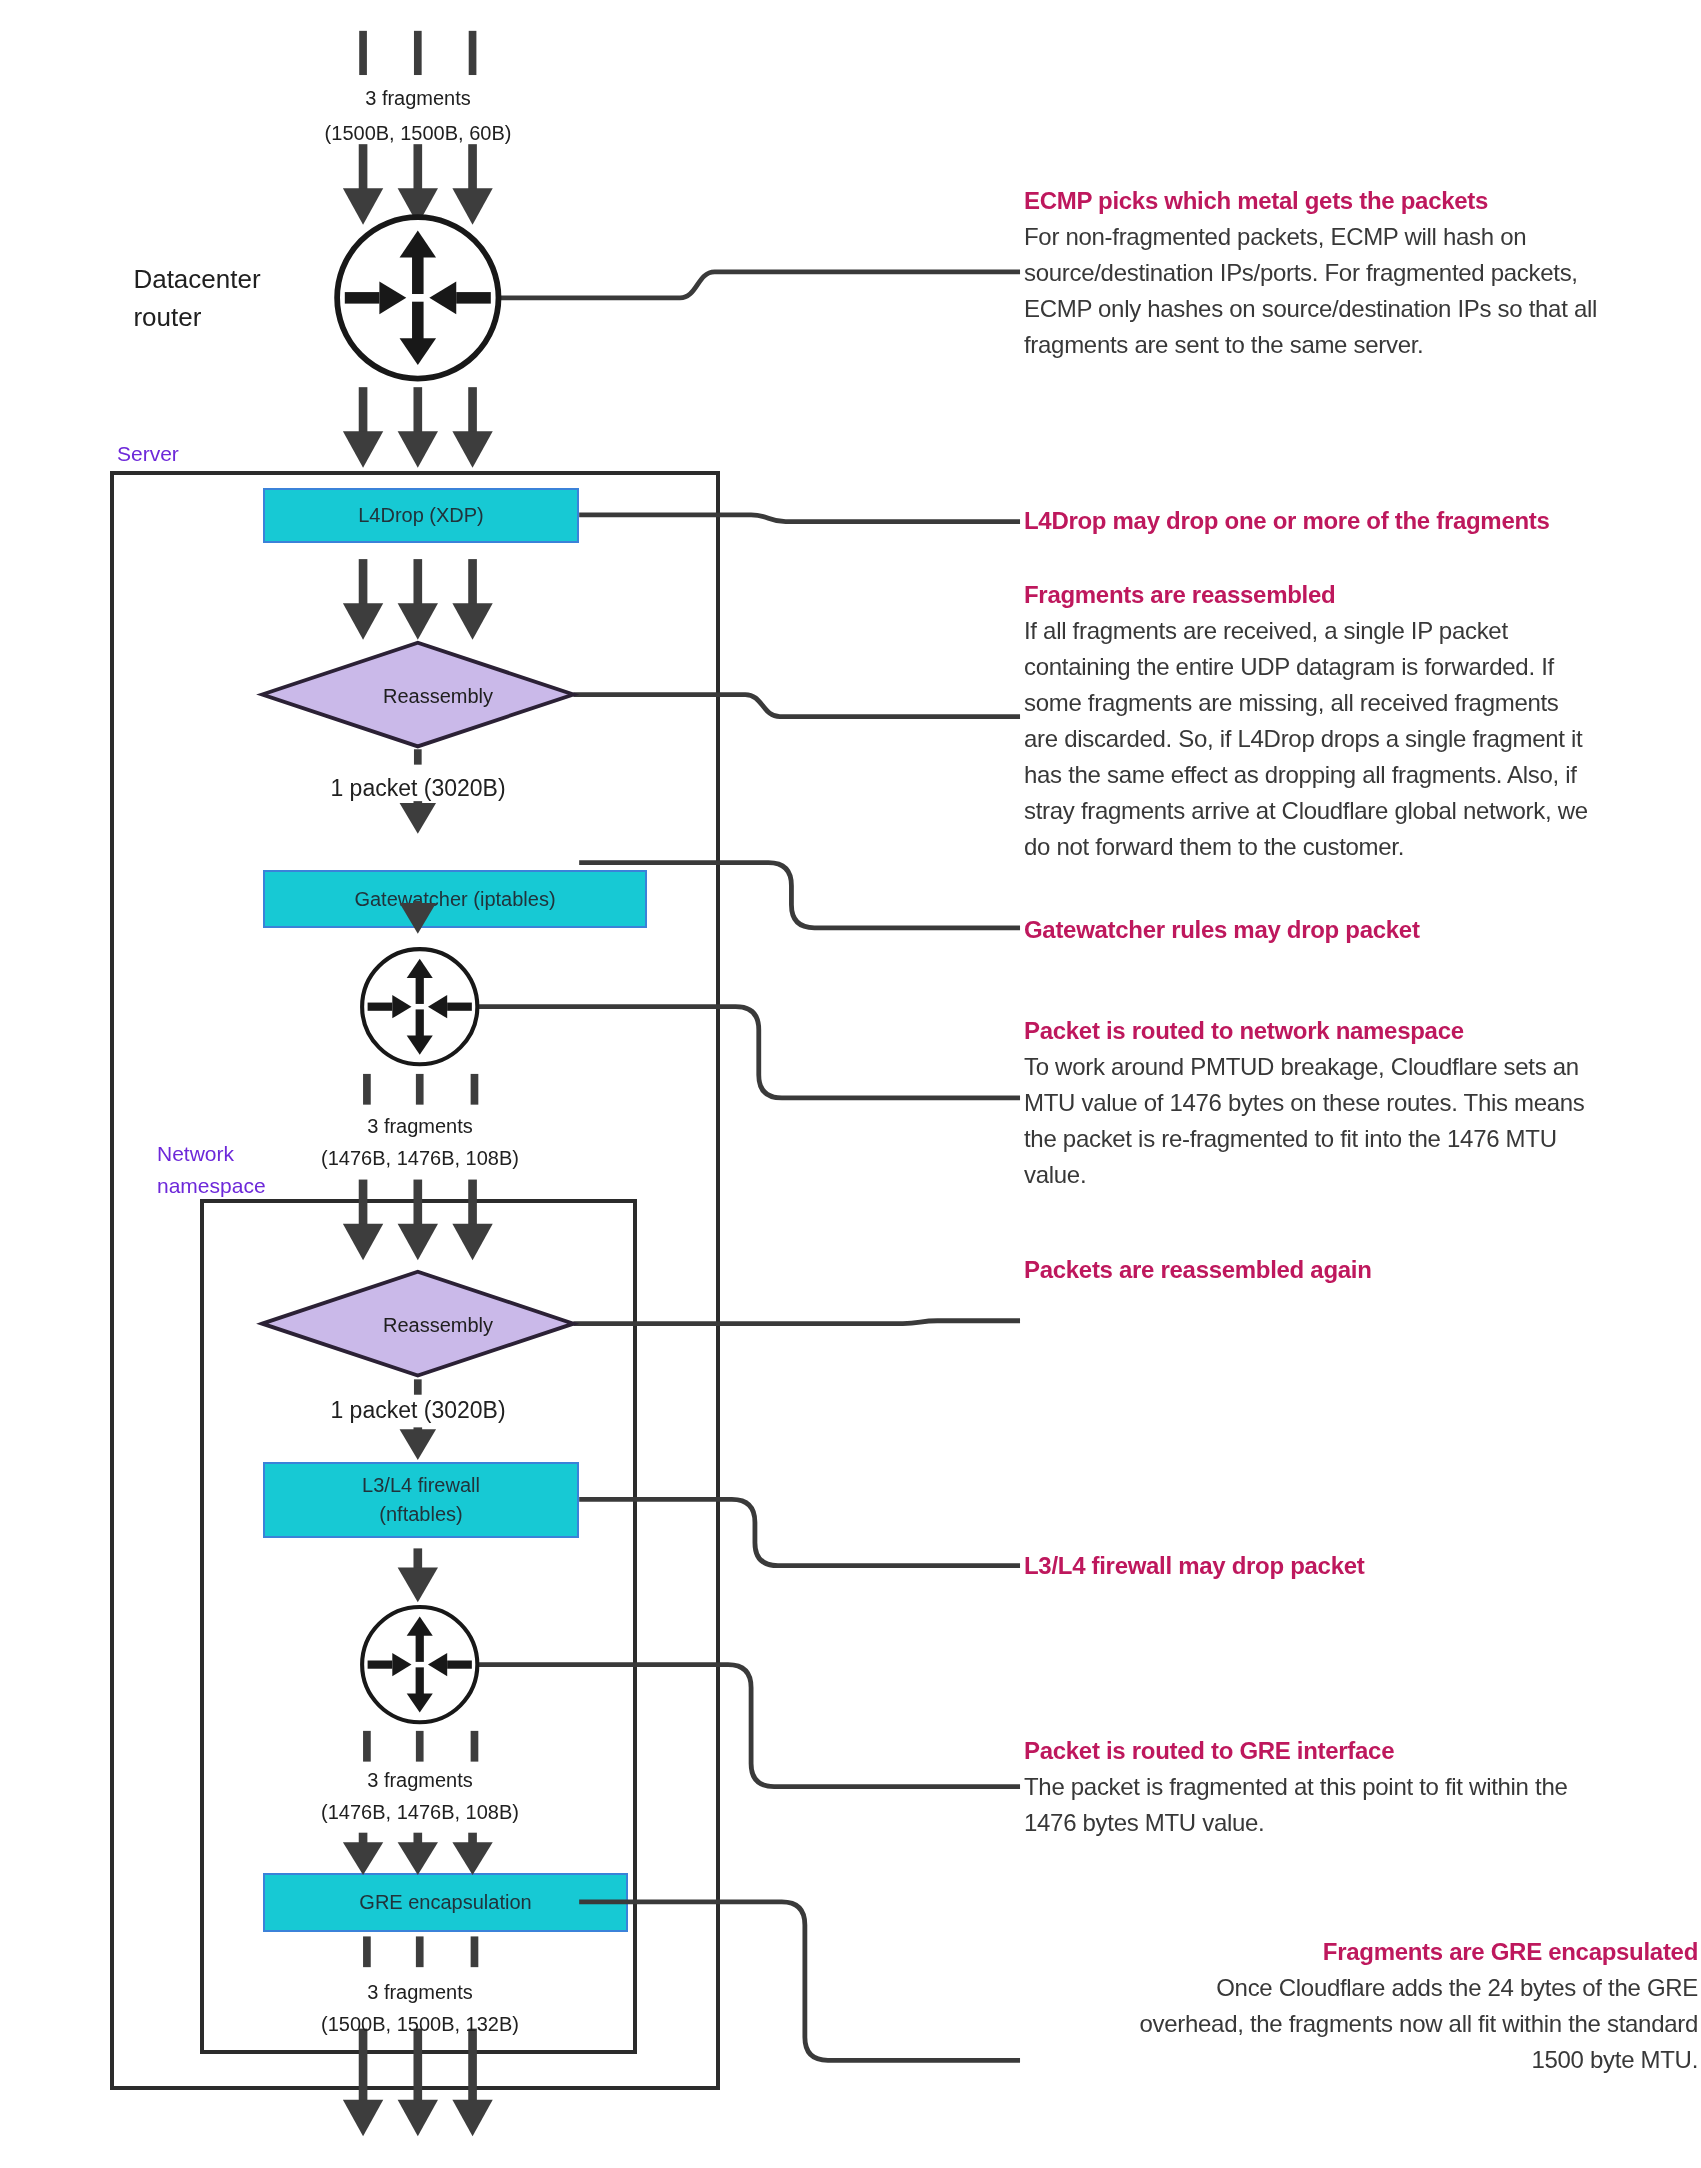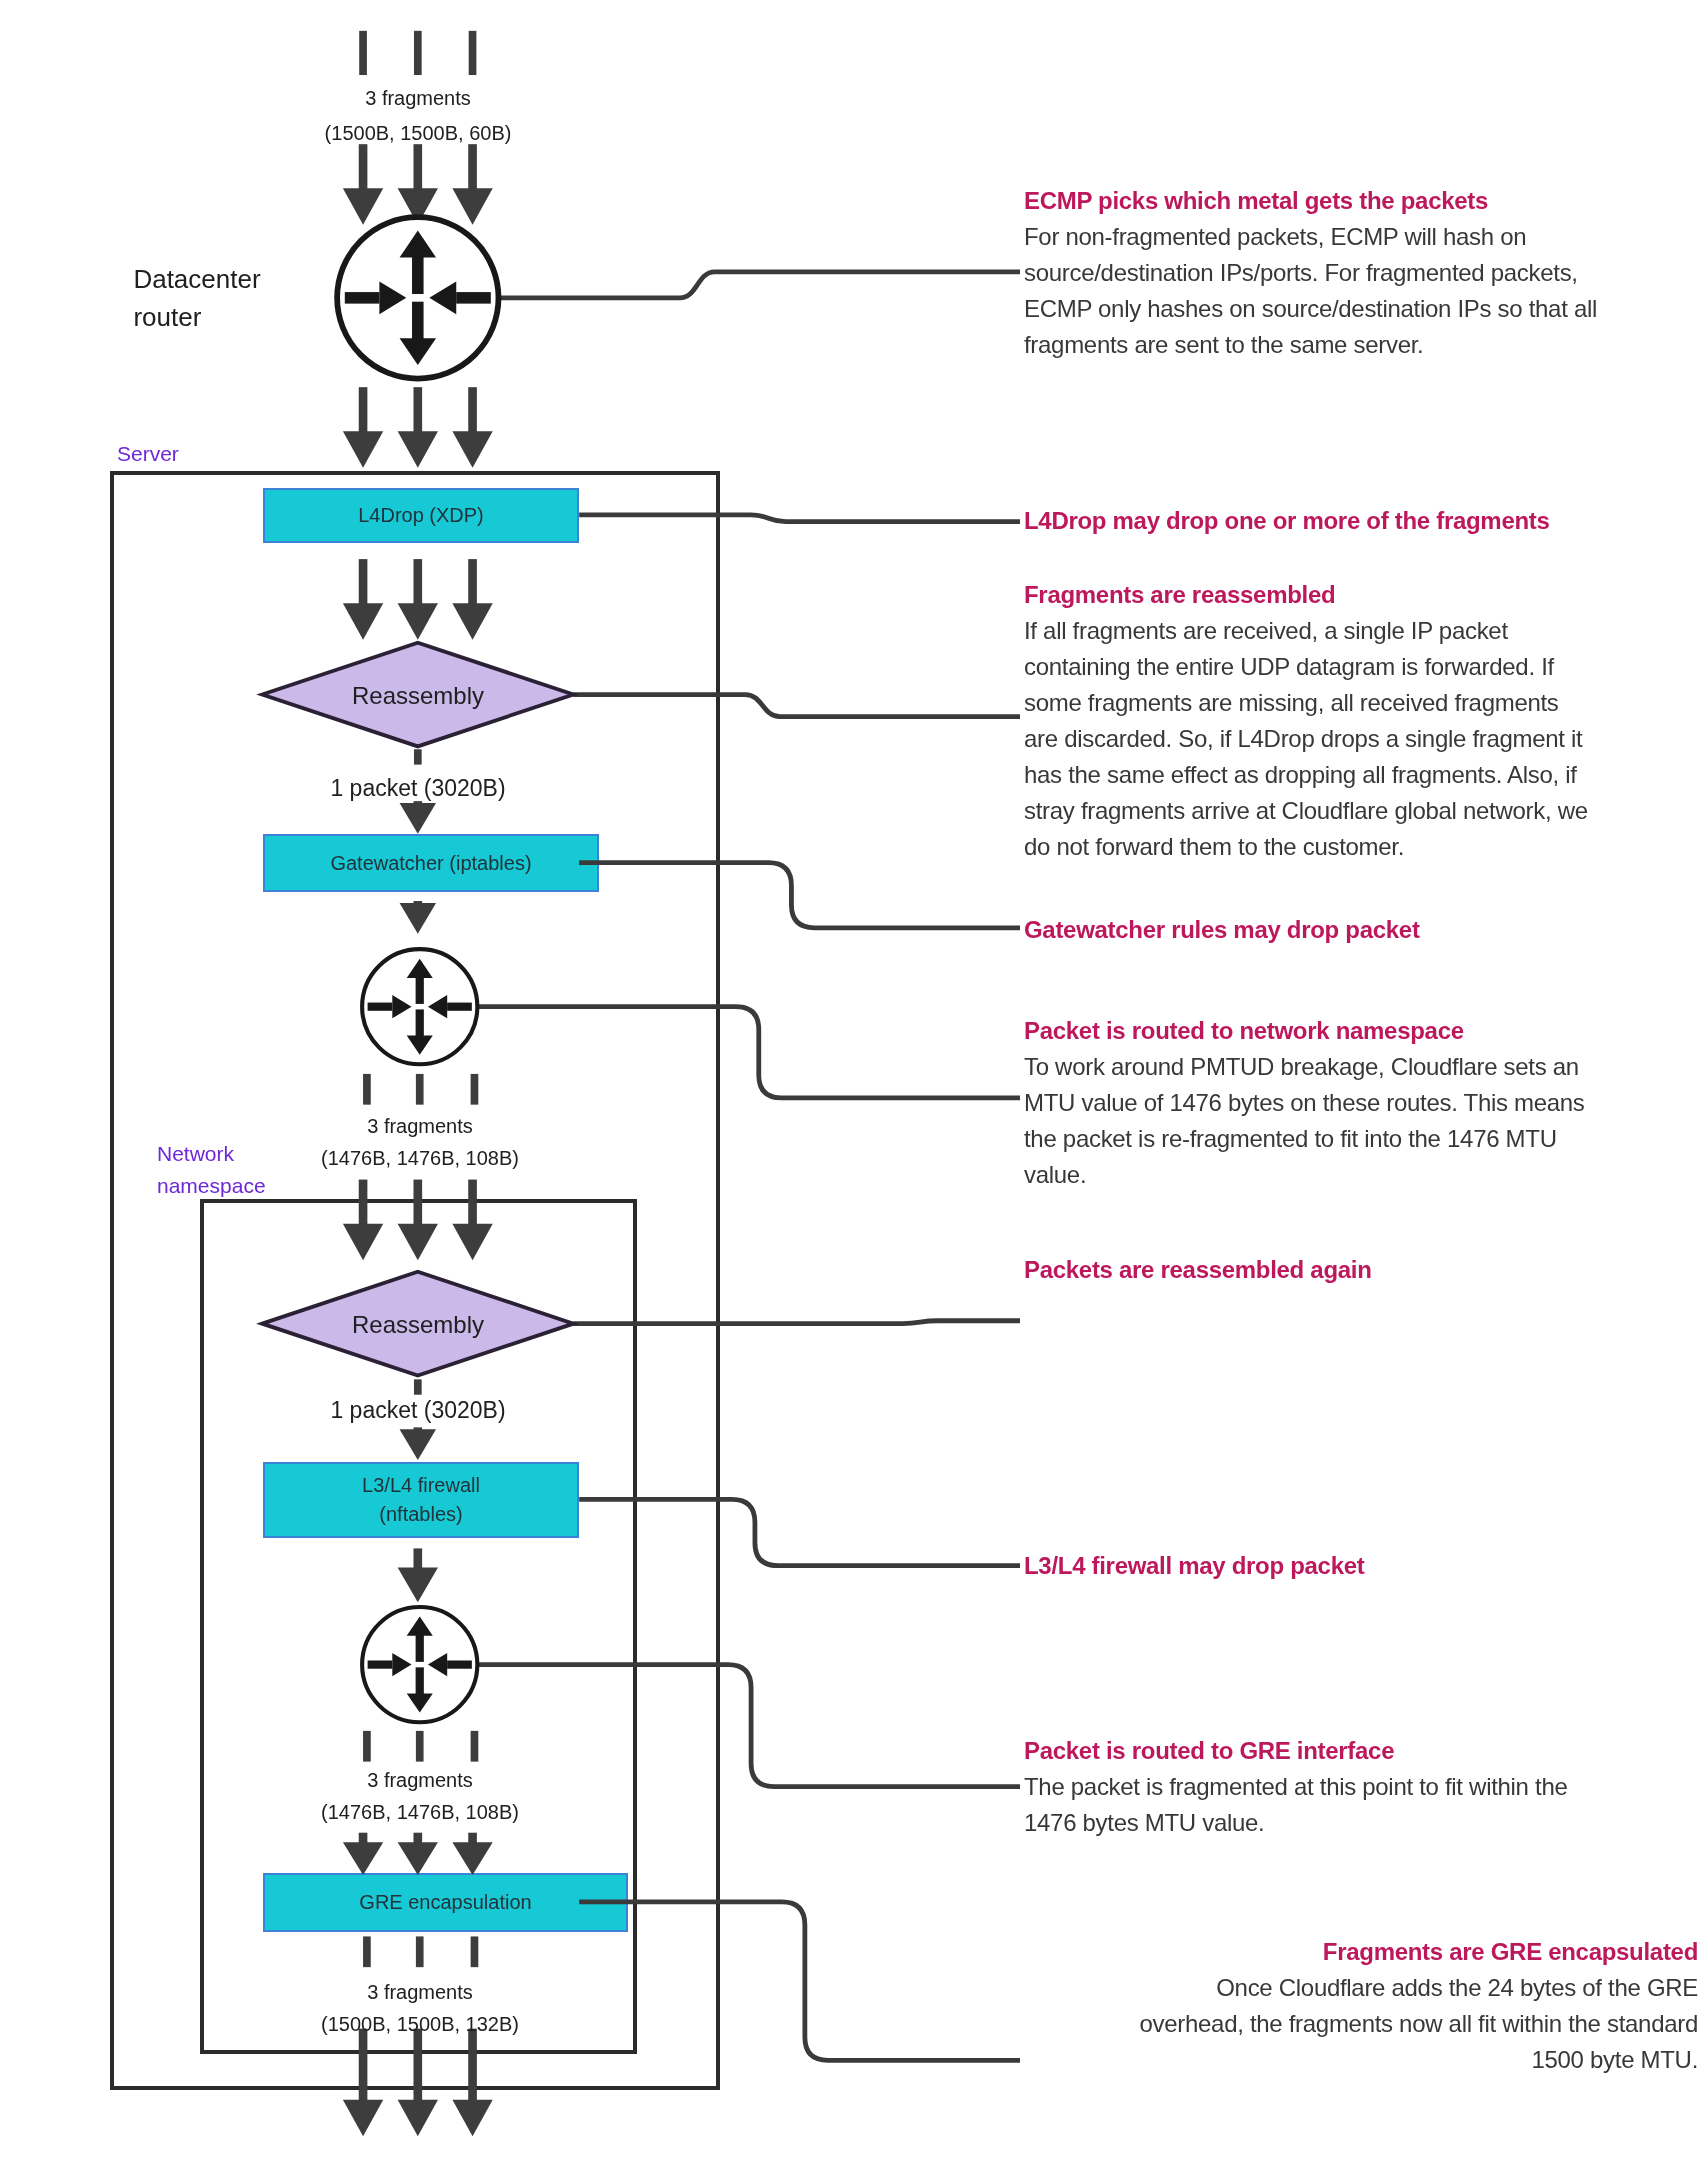--- a/index.html
+++ b/index.html
@@ -13,37 +13,37 @@
     position:absolute;box-sizing:border-box;background:#17c9d4;border:2.9px solid #3b82d9;
     display:flex;align-items:center;justify-content:center;text-align:center;
     font-size:20px;color:#21333b;white-space:pre-line;line-height:29px;
   }
   .lbl{position:absolute;transform:translate(-50%,-50%);white-space:pre-line;text-align:left;color:#202020;}
   .lbl-left{position:absolute;transform:translate(0,-50%);white-space:pre-line;text-align:left;color:#6d28d9;}
   .f-frag{font-size:20px;line-height:32px;}
   .f-packet{font-size:23px;}
   .f-dc{font-size:26px;line-height:38px;}
   .f-corner{font-size:21px;line-height:32px;}
-  .f-diamond{font-size:24px;}
+  .f-diamond{font-size:20px;margin-left:20px;}
   .ann{position:absolute;left:1024px;width:674px;}
   .ann-title{font-weight:bold;font-size:24px;line-height:36px;color:#be185d;letter-spacing:-0.3px;}
   .ann-body{font-size:24px;line-height:36px;color:#383838;white-space:pre-line;letter-spacing:-0.3px;}
 </style>
 </head>
 <body>
 
 <div id="canvas">
 
   <div class="outline-box" style="left:110px;top:471px;width:610px;height:1619px;"></div>
   <div class="outline-box" style="left:200px;top:1199px;width:437px;height:855px;"></div>
 
   <div class="proc-box" style="left:263px;top:488px;width:316px;height:55px;">
     <span>L4Drop (XDP)</span>
   </div>
-  <div class="proc-box" style="left:263px;top:834px;width:336px;height:58px;">
+  <div class="proc-box" style="left:263px;top:870px;width:384px;height:58px;">
     <span>Gatewatcher (iptables)</span>
   </div>
   <div class="proc-box" style="left:263px;top:1462px;width:316px;height:76px;">
     <span>L3/L4 firewall
 (nftables)</span>
   </div>
   <div class="proc-box" style="left:263px;top:1873px;width:365px;height:59px;">
     <span>GRE encapsulation</span>
   </div>
 

